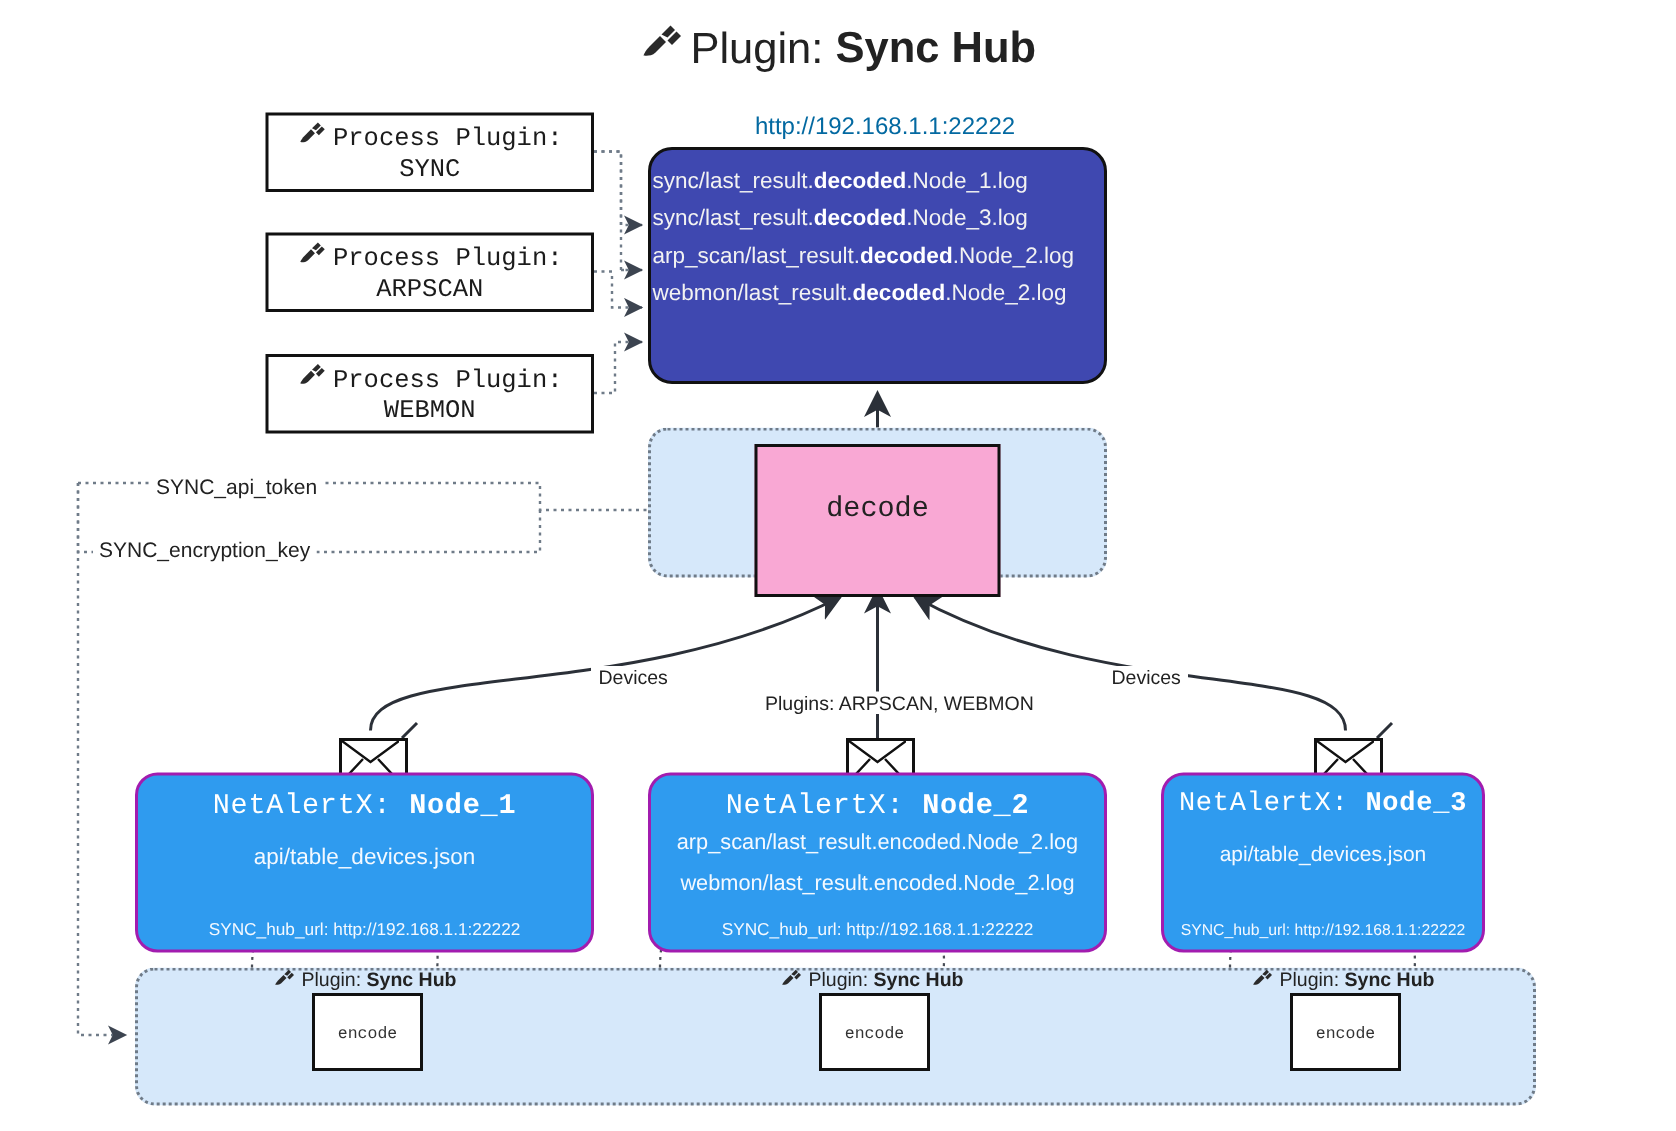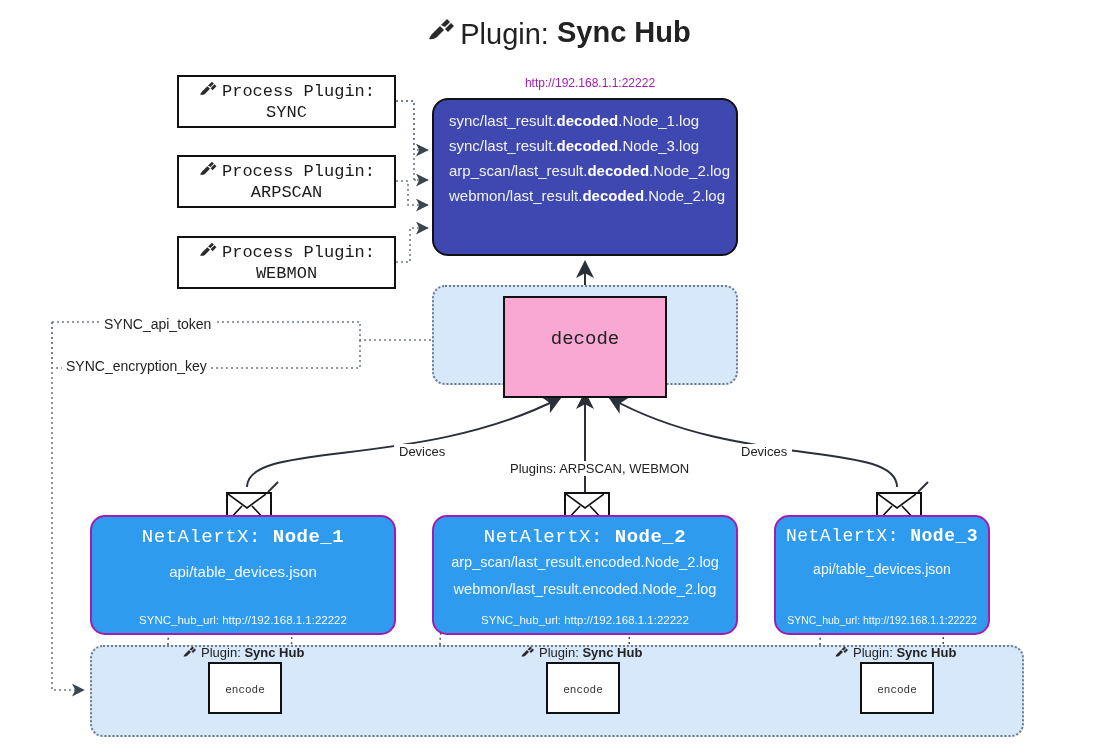--- a/index.html
+++ b/index.html
@@ -9,28 +9,28 @@
   svg.wires{position:absolute;left:0;top:0;width:1117px;height:754px;pointer-events:none;}
   .node{position:absolute;box-sizing:border-box;}
 
   
   #title{top:16px;left:0;width:1117px;text-align:center;font-size:29px;color:#222;}
   #title .lbl{vertical-align:middle;}
   #title b{font-weight:bold;}
   .plug{display:inline-block;vertical-align:middle;margin-right:4px;}
 
   
-  #hub-url{left:430px;top:76px;width:320px;text-align:center;font-size:12px;color:#a21caf;}
+  #hub-url{left:430px;top:76px;width:320px;text-align:center;font-size:16px;color:#0369a1;}
   #hub{left:432px;top:98px;width:306px;height:158px;background:#3f48b0;
        border:2px solid #111;border-radius:16px;color:#fff;}
   #hub .htitle{font-family:"Liberation Mono",monospace;font-size:19px;text-align:center;
        margin-top:11px;letter-spacing:.5px;}
   #hub .htitle b{font-weight:bold;}
   #hub .logs{margin-top:8px;}
-  #hub .log{font-size:15px;line-height:25px;color:#f2f2f2;white-space:nowrap;padding-left:15px;}
+  #hub .log{font-size:15px;line-height:25px;color:#f2f2f2;white-space:nowrap;padding-left:1px;}
   #hub .log b{color:#fff;font-weight:bold;}
 
   
   .pbox{background:#fff;border:2px solid #111;width:219px;height:53px;}
   .pbox .l1{font-family:"Liberation Mono",monospace;font-size:17px;text-align:center;margin-top:4px;}
   .pbox .l2{font-family:"Liberation Mono",monospace;font-size:17px;text-align:center;}
   #pbox0{left:177px;top:75px;}
   #pbox1{left:177px;top:155px;}
   #pbox2{left:177px;top:236px;}
 

